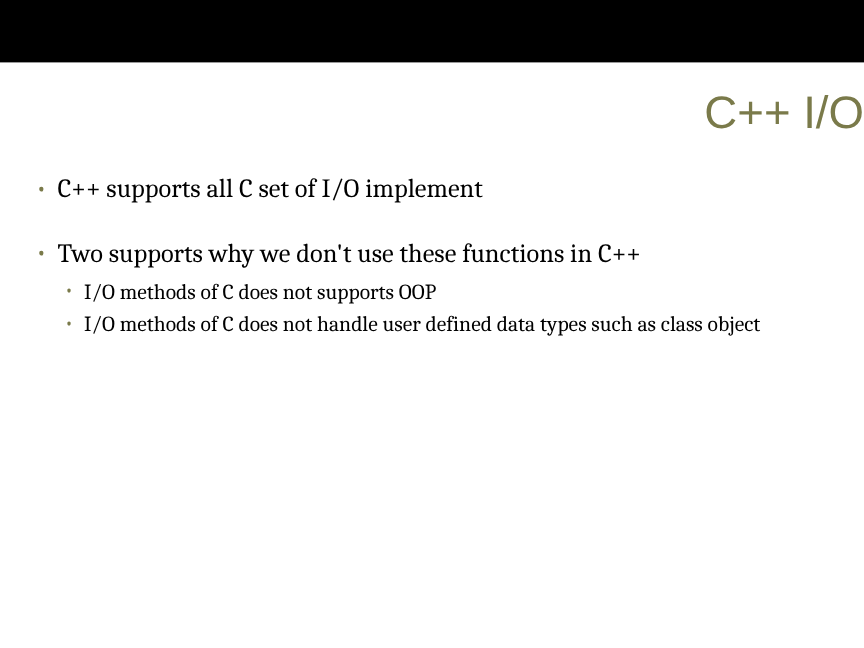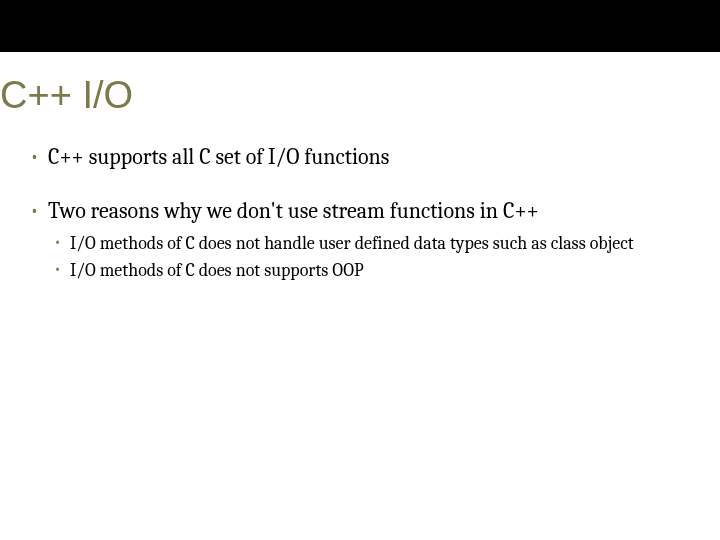--- a/index.html
+++ b/index.html
@@ -8,21 +8,21 @@
     background: #ffffff;
     font-family: Cambria, Georgia, "Times New Roman", serif;
     color: #000;
   }
   .topbar {
     width: 100%;
     height: 52px;
     background: #000000;
   }
   .title {
-    text-align: left;
+    text-align: right;
     font-family: Arial, Helvetica, sans-serif;
     font-size: 38px;
     color: #7a7a4a;
     margin-top: 22px;
     margin-bottom: 26px;
     font-weight: 400;
   }
   .content {
     padding: 0 28px 0 28px;
   }
@@ -70,27 +70,27 @@
 </head>
 <body>
 
 <div class="topbar"></div>
 
 <h1 class="title">C++ I/O</h1>
 
 <div class="content">
   <ul class="level1">
     <li>
-      <span>C++ supports all C set of I/O functions</span>
+      <span>C++ supports all C set of I/O implement</span>
     </li>
     <li class="item2-wrapper">
-      <span>Two reasons why we don't use stream functions in C++</span>
+      <span>Two supports why we don't use these functions in C++</span>
       <ul class="level2">
         <li>
-          <span>I/O methods of C does not handle user defined data types such as class object</span>
+          <span>I/O methods of C does not supports OOP</span>
         </li>
         <li>
-          <span>I/O methods of C does not supports OOP</span>
+          <span>I/O methods of C does not handle user defined data types such as class object</span>
         </li>
       </ul>
     </li>
   </ul>
 </div>
 
 </body></html>

